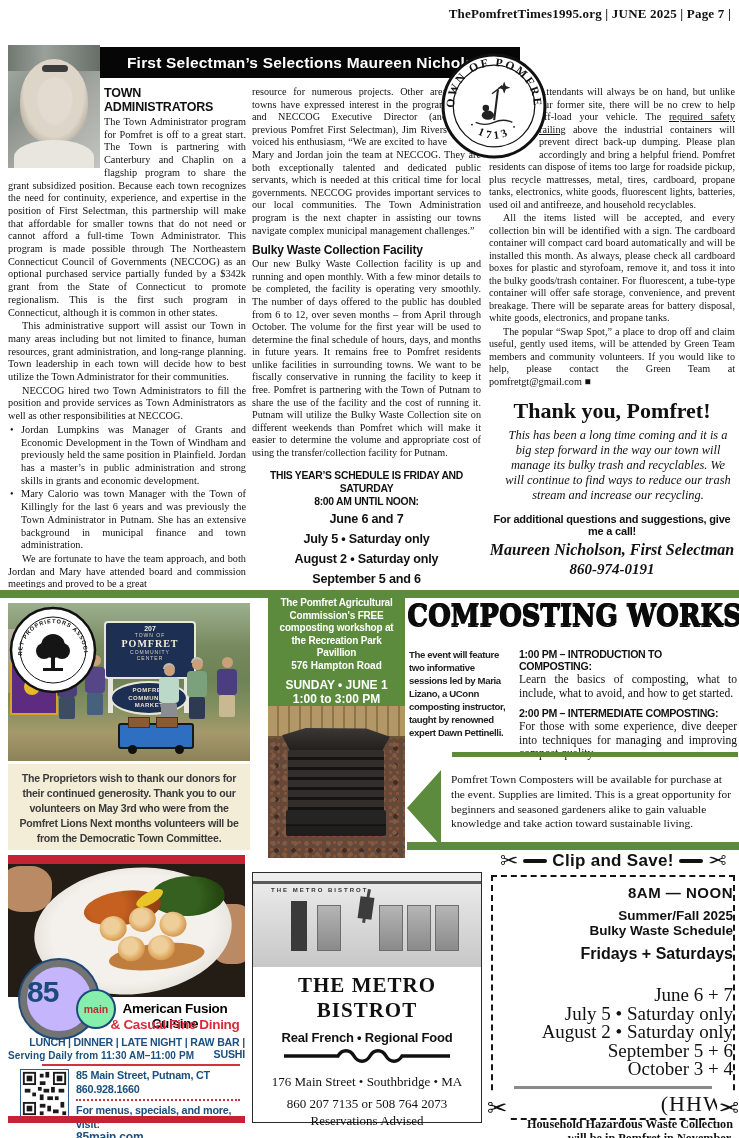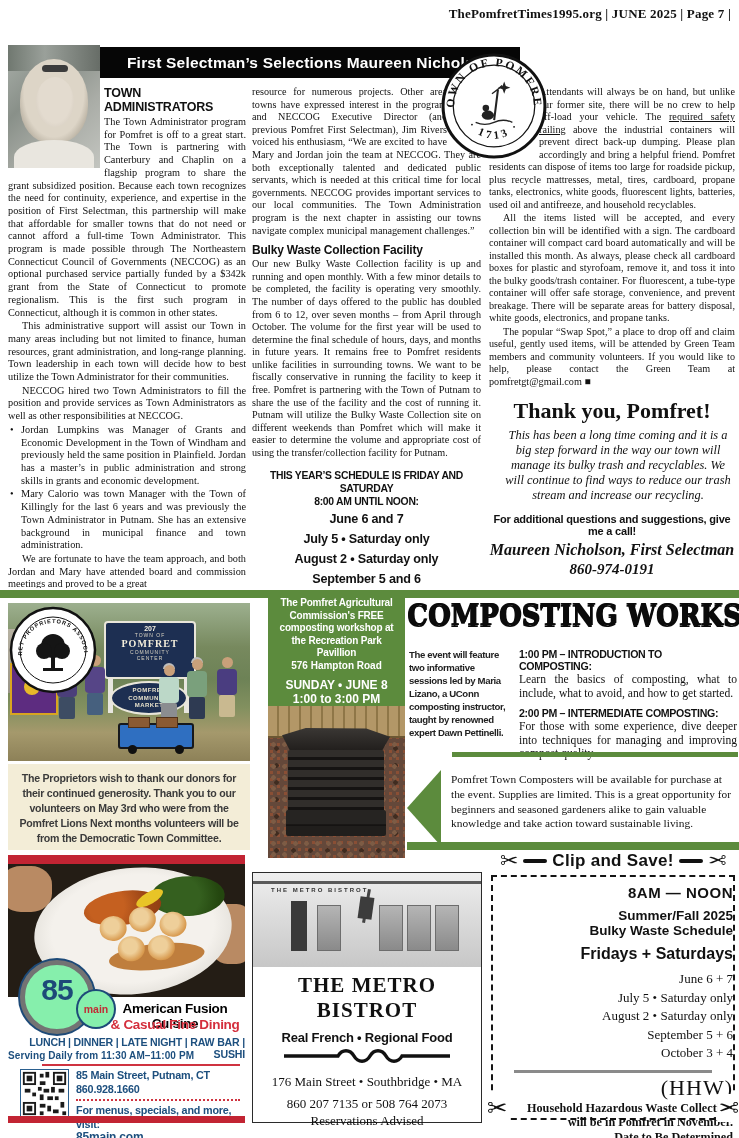--- a/index.html
+++ b/index.html
@@ -123,22 +123,22 @@
   .plate{position:absolute;left:26px;top:4px;width:198px;height:126px;border-radius:50%;
      background:radial-gradient(ellipse at 50% 48%,#f4f1ec 0 58%,#e4e1db 75%,#cfccc6 100%);transform:rotate(-6deg);}
   .greens{position:absolute;left:120px;top:14px;width:74px;height:40px;border-radius:50% 60% 50% 60%;
      background:radial-gradient(circle at 40% 50%,#35601f 0 40%,#24470f 80%);}
   .saute{position:absolute;left:52px;top:22px;width:78px;height:34px;border-radius:60% 50% 60% 50%;
      background:radial-gradient(circle at 30% 40%,#c56020 0 30%,#a34a18 60%,#8c3c12 100%);}
   .lemon{position:absolute;left:104px;top:26px;width:30px;height:12px;border-radius:50%;background:#e8c427;transform:rotate(-24deg);}
   .scallop{position:absolute;width:27px;height:25px;border-radius:50%;
      background:radial-gradient(circle at 45% 40%,#eecf9a 0 35%,#d89a4f 70%,#b97a33 100%);}
   .sauce{position:absolute;left:72px;top:78px;width:96px;height:26px;border-radius:50%;background:#b56a1e;opacity:.85;}
-  .logo-big{position:absolute;left:12px;top:105px;width:64px;height:64px;border-radius:50%;background:#86efac;
-     border:5px solid #737373;box-shadow:0 0 0 2px #1d4a78;z-index:3;text-align:center;}
+  .logo-big{position:absolute;left:12px;top:105px;width:64px;height:64px;border-radius:50%;background:#c4b5fd;
+     border:7px solid #737373;box-shadow:0 0 0 2px #1d4a78;z-index:3;text-align:left;}
   .logo-85{font:bold 30px "Liberation Sans",sans-serif;color:#1d4a78;line-height:50px;letter-spacing:-1px;}
   .logo-sm{position:absolute;left:70px;top:136px;width:36px;height:36px;border-radius:50%;background:#86efac;
      box-shadow:0 0 0 2px #1d4a78;z-index:4;text-align:center;}
   .logo-main{font:bold 10.5px "Liberation Sans",sans-serif;color:#c22b35;line-height:36px;}
   .a85-t1{position:absolute;left:98px;top:146px;width:138px;text-align:center;color:#000000;
      font:bold 13.5px "Liberation Sans",sans-serif;letter-spacing:-.3px;}
   .a85-t2{position:absolute;left:98px;top:162px;width:138px;text-align:center;color:#d42e3c;
      font:bold 13.5px "Liberation Sans",sans-serif;letter-spacing:-.3px;}
   .a85-serv{position:absolute;left:0;top:181px;width:237px;text-align:right;color:#1d4f7e;
      font:bold 10.6px "Liberation Sans",sans-serif;letter-spacing:-.2px;}
@@ -176,21 +176,21 @@
   .scis{font-family:"DejaVu Sans",sans-serif;font-size:22px;line-height:22px;}
   .scis.flip{transform:scaleX(-1);}
   .clip-title{font:900 17px "Liberation Sans",sans-serif;letter-spacing:.3px;}
   .clip-rule{width:24px;height:4px;background:#111;border-radius:2px;}
   .clip-box{position:absolute;top:29px;left:1px;right:1px;bottom:6px;border:2px dashed #151515;
      text-align:right;padding-top:7px;box-sizing:border-box;}
   .cb-hours{font:bold 15px "Liberation Sans",sans-serif;letter-spacing:.5px;}
   .cb-season{font:bold 13.5px "Liberation Sans",sans-serif;margin-top:7px;}
   .cb-name{font:bold 13.5px "Liberation Sans",sans-serif;}
   .cb-days{font:bold 16px "Liberation Sans",sans-serif;margin-top:7px;}
-  .cb-dates{font-size:13px;line-height:18.5px;margin-top:7px;}
+  .cb-dates{font-size:19px;line-height:18.5px;margin-top:23px;}
   .cb-div{width:198px;height:3px;background:#8a8a8a;margin:7px auto 2px auto;}
   .cb-hhw{font-size:22px;letter-spacing:1px;}
   .cb-l{font:bold 12.2px "Liberation Serif",serif;line-height:14.5px;}
   .corner-scis{position:absolute;font-family:"DejaVu Sans",sans-serif;font-size:24px;background:#fff;padding:0 2px;z-index:2;}
   .corner-scis.bl{left:-8px;bottom:-4px;}
   .corner-scis.br{right:-8px;bottom:-4px;transform:scaleX(-1);}
 </style>
 </head>
 <body>
 
@@ -343,21 +343,21 @@
       <rect x="42" y="48" width="4" height="14"></rect>
       <path d="M34 62 h20 v3 h-20 z"></path>
     </g>
   </svg>
 
   <div class="abs cream-box">The Proprietors wish to thank our donors for their continued generosity. Thank you to our volunteers on May 3rd who were from the Pomfret Lions Next months volunteers will be from the Democratic Town Committee.</div>
 
   <div class="abs ag-box">
     <div class="ag-l1">The Pomfret Agricultural Commission's FREE composting workshop at the Recreation Park Pavillion</div>
     <div class="ag-l2">576 Hampton Road</div>
-    <div class="ag-l3">SUNDAY • JUNE 8</div>
+    <div class="ag-l3">SUNDAY • JUNE 1</div>
     <div class="ag-l4">1:00 to 3:00 PM</div>
   </div>
 
   <div class="abs compost">
     <div class="fence"></div>
     <div class="bin-lid"></div>
     <div class="bin-body"></div>
     <div class="bin-base"></div>
   </div>
 

